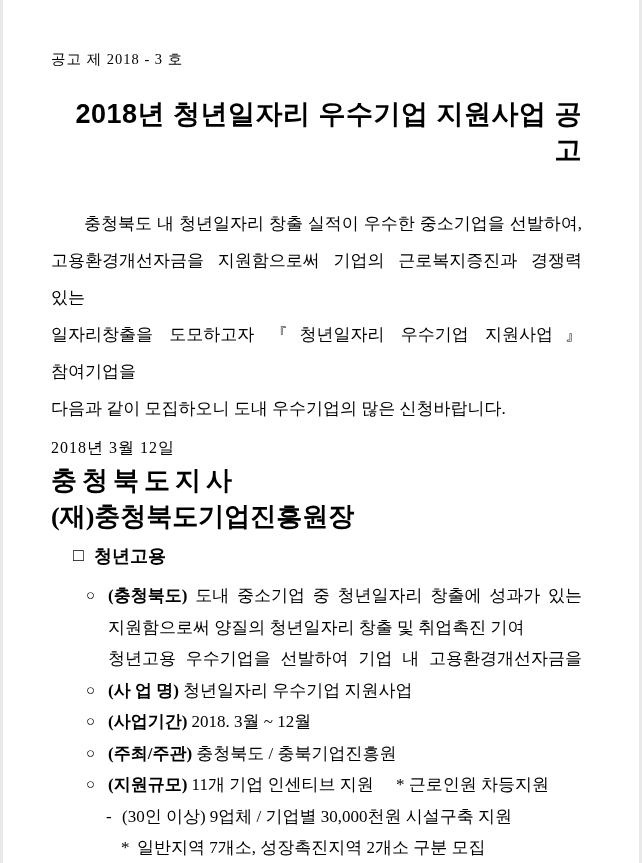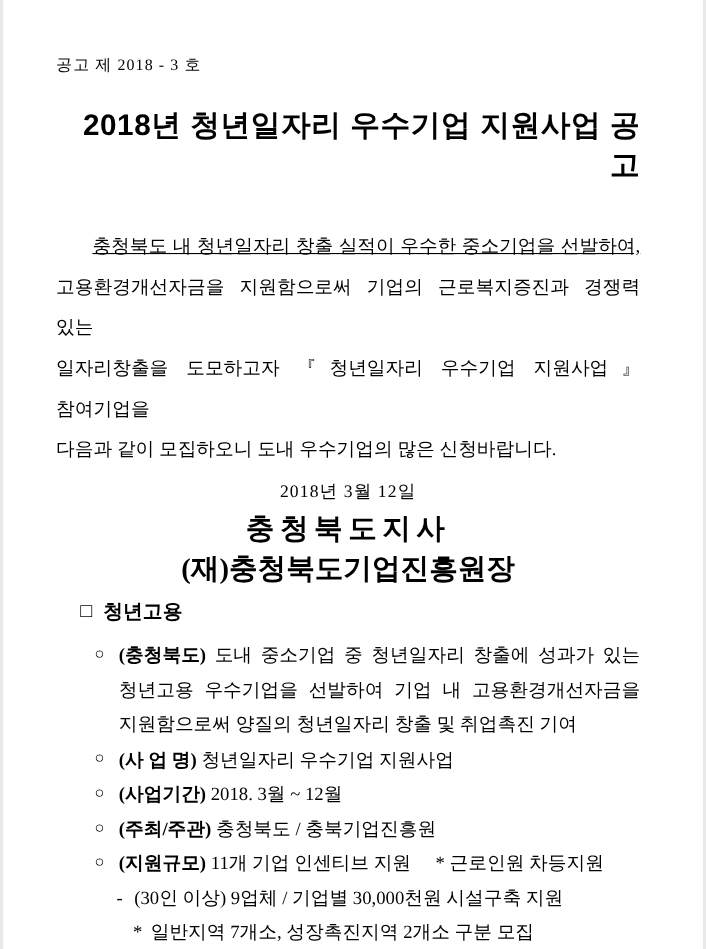--- a/index.html
+++ b/index.html
@@ -29,24 +29,24 @@
     font-family: "Liberation Sans", "DejaVu Sans", sans-serif;
   }
   .intro {
     margin-top: 37px;
     font-size: 17px;
     line-height: 37px;
     word-break: keep-all;
   }
   .intro .line { text-align: justify; }
   .intro .line.justify-full { text-align-last: justify; }
-  .intro .line.first { text-indent: 33px; text-decoration: underline; }
+  .intro .line.first { text-indent: 33px; }
   .closing {
     margin-top: 6px;
-    text-align: center;
+    text-align: left;
   }
   .closing .date {
     font-size: 16px;
     line-height: 30px;
     letter-spacing: 1px;
   }
   .closing .signatory {
     font-size: 26px;
     font-weight: bold;
     line-height: 36px;
@@ -120,22 +120,22 @@
 
   <div class="olist">
 
     <div class="item-row">
       <span class="bullet">○</span>
       <div class="content">
         <div class="wrap-line justify-full">
           <span class="item-label">(충청북도)</span>
           <span>도내 중소기업 중 청년일자리 창출에 성과가 있는</span>
         </div>
+        <div class="wrap-line">지원함으로써 양질의 청년일자리 창출 및 취업촉진 기여</div>
         <div class="wrap-line justify-full">청년고용 우수기업을 선발하여 기업 내 고용환경개선자금을</div>
-        <div class="wrap-line">지원함으로써 양질의 청년일자리 창출 및 취업촉진 기여</div>
       </div>
     </div>
 
     <div class="item-row">
       <span class="bullet">○</span>
       <div class="content">
         <span class="item-label">(사 업 명)</span>
         <span>청년일자리 우수기업 지원사업</span>
       </div>
     </div>

